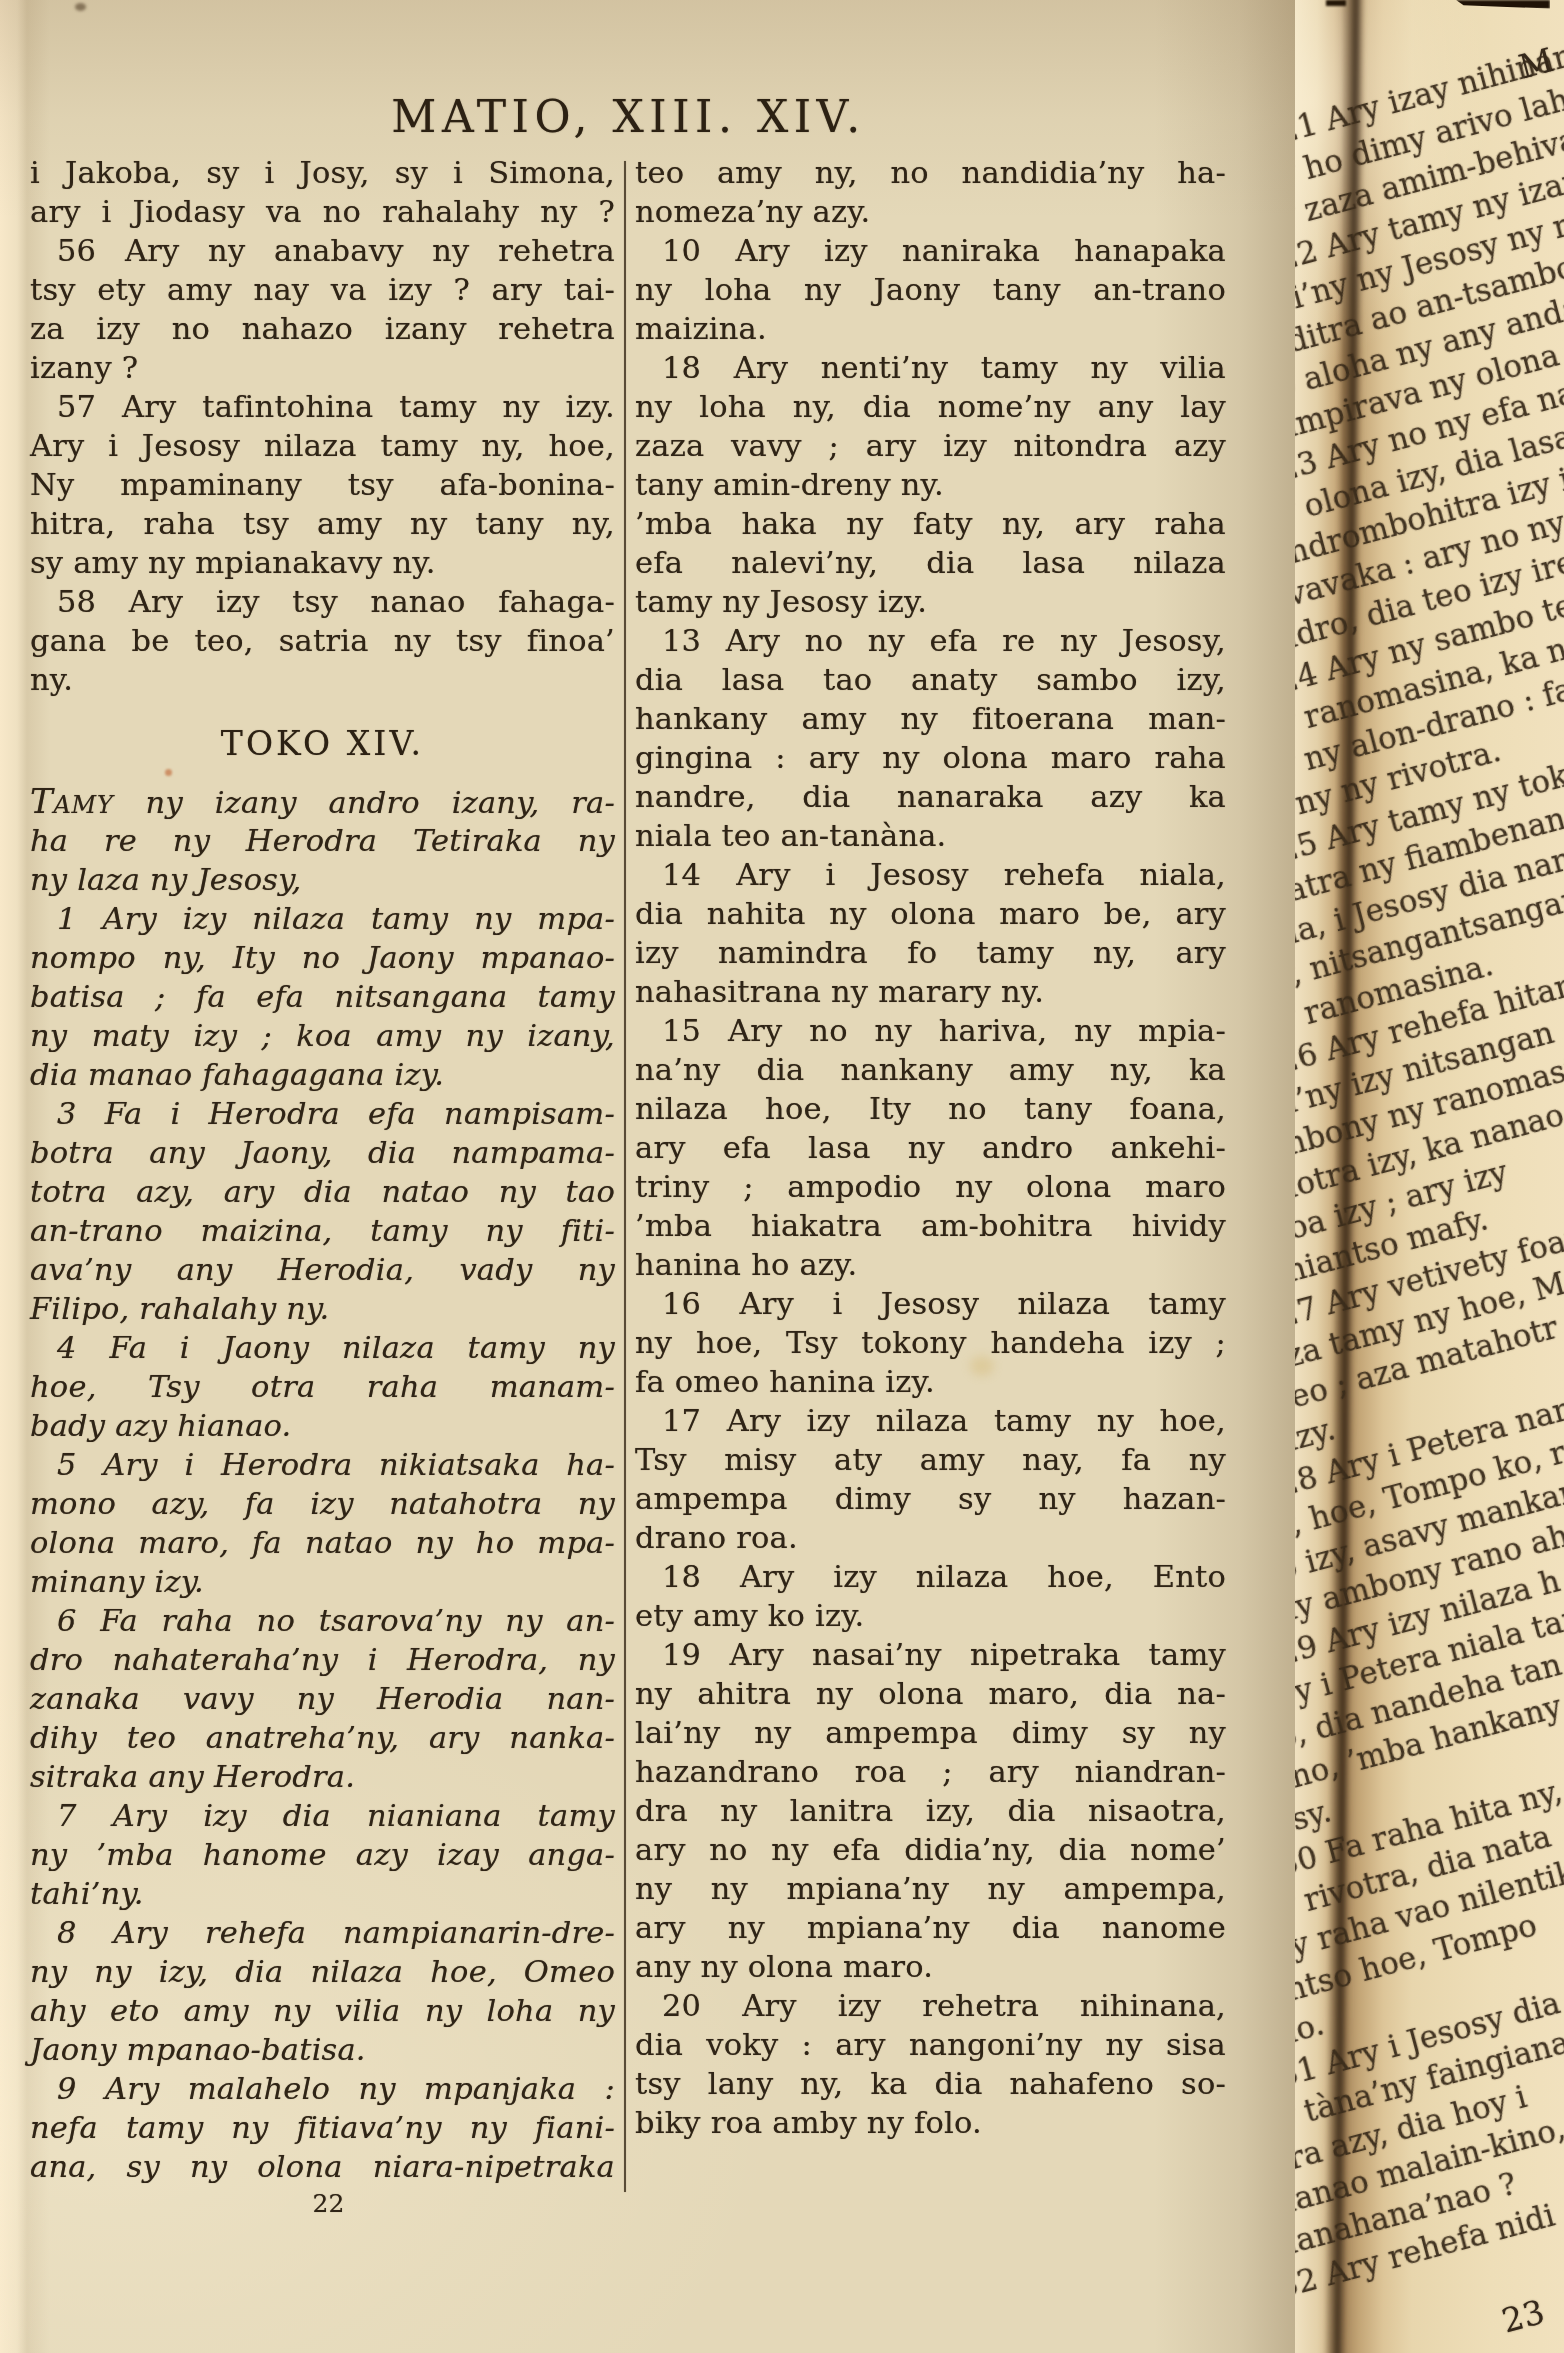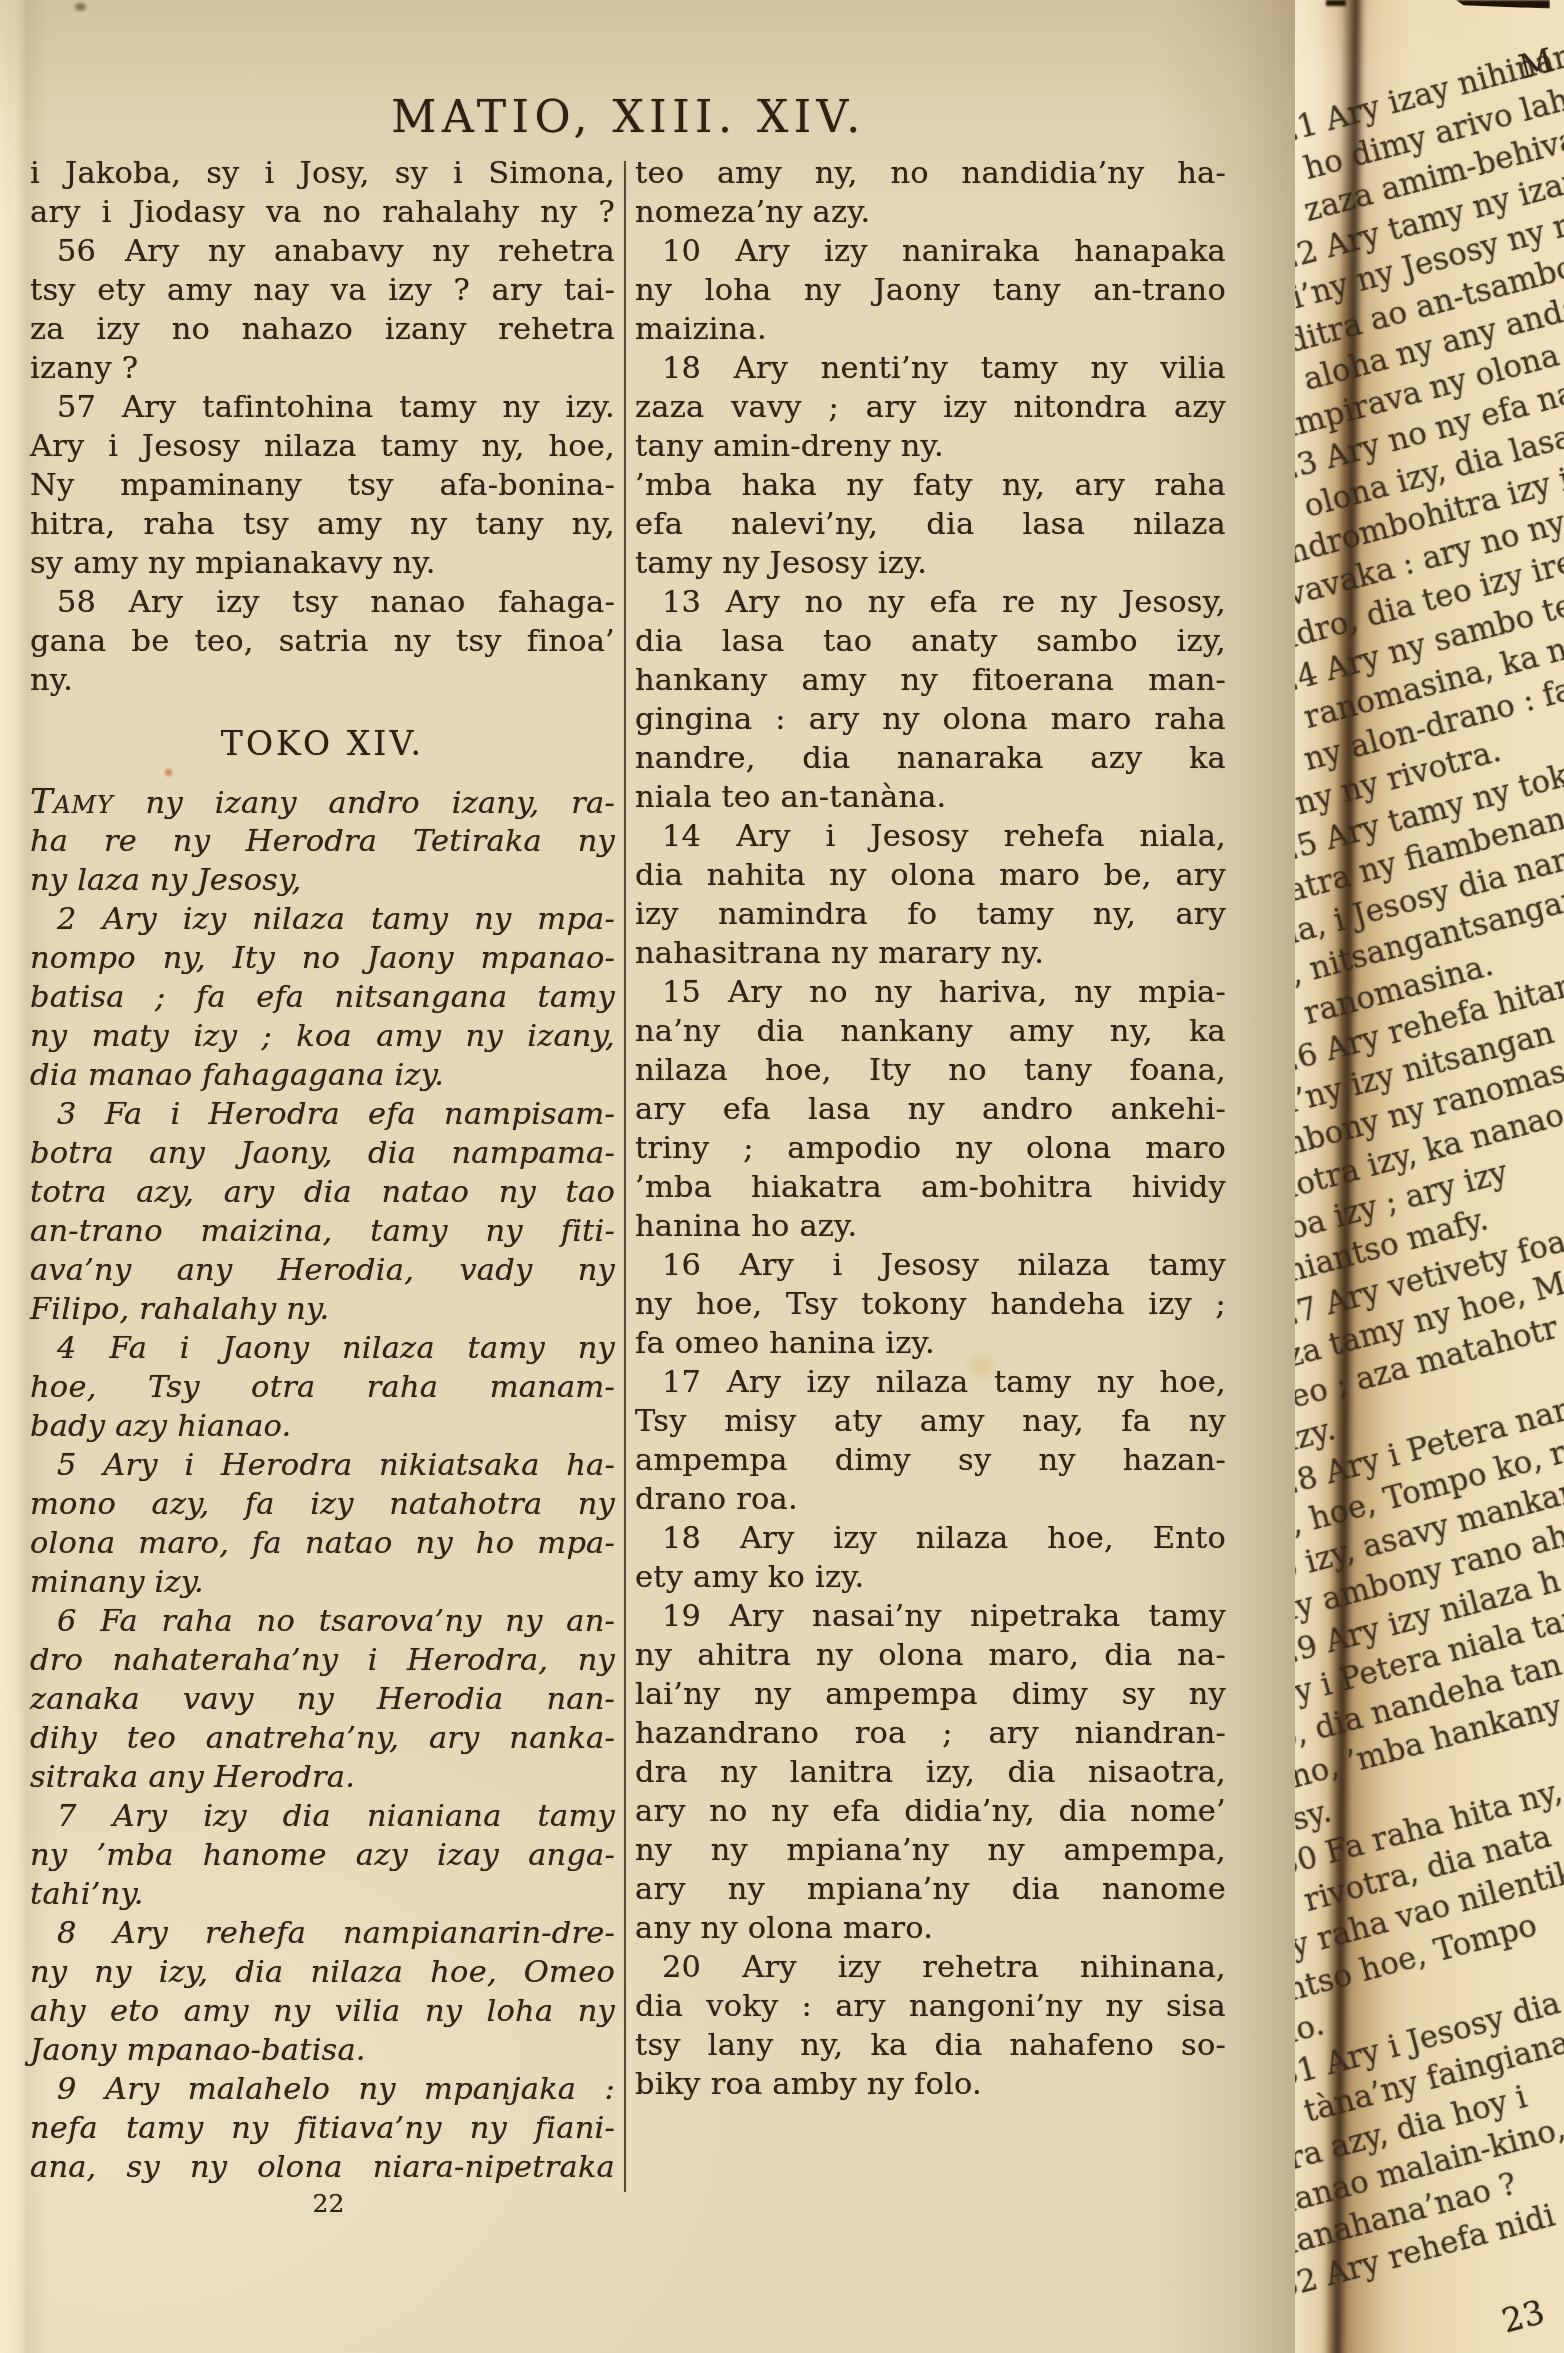--- a/index.html
+++ b/index.html
@@ -106,21 +106,21 @@
         <div class="line nj">sy amy ny mpianakavy ny.</div>
         <div class="line ind">58 Ary izy tsy nanao fahaga-</div>
         <div class="line">gana be teo, satria ny tsy finoa’</div>
         <div class="line nj">ny.</div>
       </div>
     <div class="toko">TOKO XIV.</div>
     <div class="col colB" id="colB">
         <div class="line"><span class="sc-lead">Tamy</span> ny izany andro izany, ra-</div>
         <div class="line">ha re ny Herodra Tetiraka ny</div>
         <div class="line nj">ny laza ny Jesosy,</div>
-        <div class="line ind">2 Ary izy nilaza tamy ny mpa-</div>
+        <div class="line ind">1 Ary izy nilaza tamy ny mpa-</div>
         <div class="line">nompo ny, Ity no Jaony mpanao-</div>
         <div class="line">batisa ; fa efa nitsangana tamy</div>
         <div class="line">ny maty izy ; koa amy ny izany,</div>
         <div class="line nj">dia manao fahagagana izy.</div>
         <div class="line ind">3 Fa i Herodra efa nampisam-</div>
         <div class="line">botra any Jaony, dia nampama-</div>
         <div class="line">totra azy, ary dia natao ny tao</div>
         <div class="line">an-trano maizina, tamy ny fiti-</div>
         <div class="line">ava’ny any Herodia, vady ny</div>
         <div class="line nj">Filipo, rahalahy ny.</div>
@@ -147,20 +147,21 @@
         <div class="line">nefa tamy ny fitiava’ny ny fiani-</div>
         <div class="line">ana, sy ny olona niara-nipetraka</div>
       </div>
     <div class="col colR" id="colR">
         <div class="line">teo amy ny, no nandidia’ny ha-</div>
         <div class="line nj">nomeza’ny azy.</div>
         <div class="line ind">10 Ary izy naniraka hanapaka</div>
         <div class="line">ny loha ny Jaony tany an-trano</div>
         <div class="line nj">maizina.</div>
         <div class="line ind">18 Ary nenti’ny tamy ny vilia</div>
+        <div class="line">ny loha ny, dia nome’ny any lay</div>
         <div class="line">zaza vavy ; ary izy nitondra azy</div>
         <div class="line nj">tany amin-dreny ny.</div>
         <div class="line">’mba haka ny faty ny, ary raha</div>
         <div class="line">efa nalevi’ny, dia lasa nilaza</div>
         <div class="line nj">tamy ny Jesosy izy.</div>
         <div class="line ind">13 Ary no ny efa re ny Jesosy,</div>
         <div class="line">dia lasa tao anaty sambo izy,</div>
         <div class="line">hankany amy ny fitoerana man-</div>
         <div class="line">gingina : ary ny olona maro raha</div>
         <div class="line">nandre, dia nanaraka azy ka</div>

